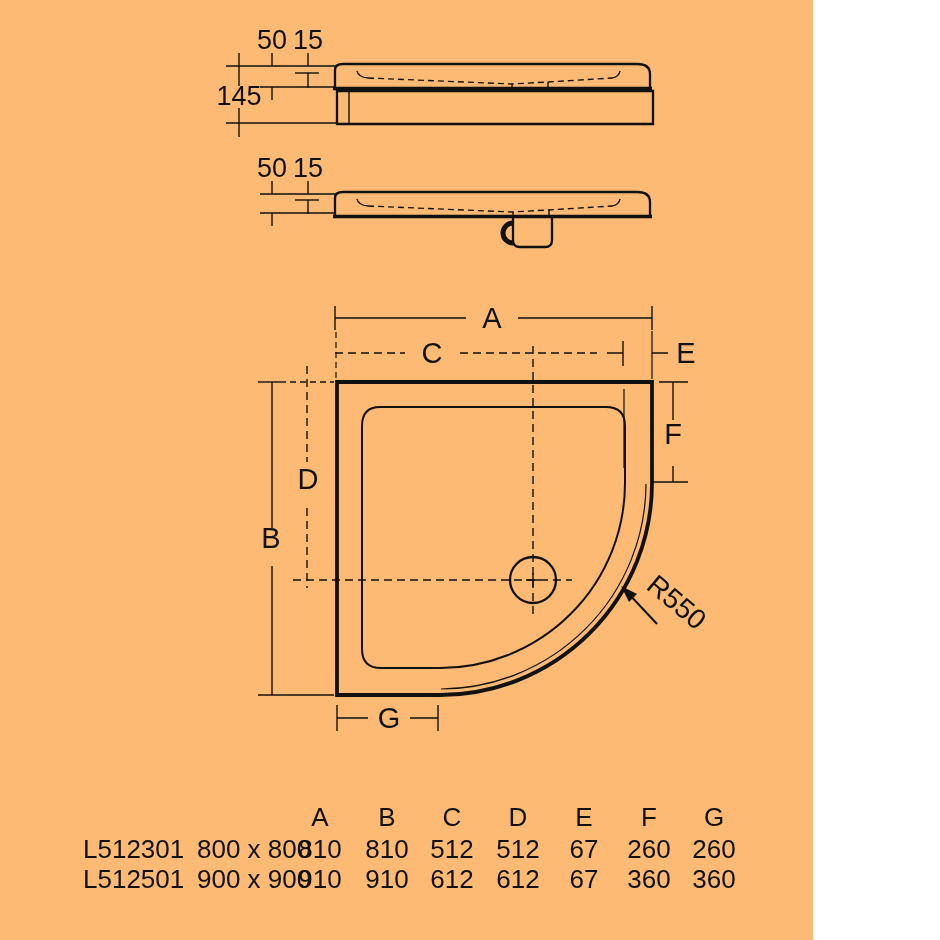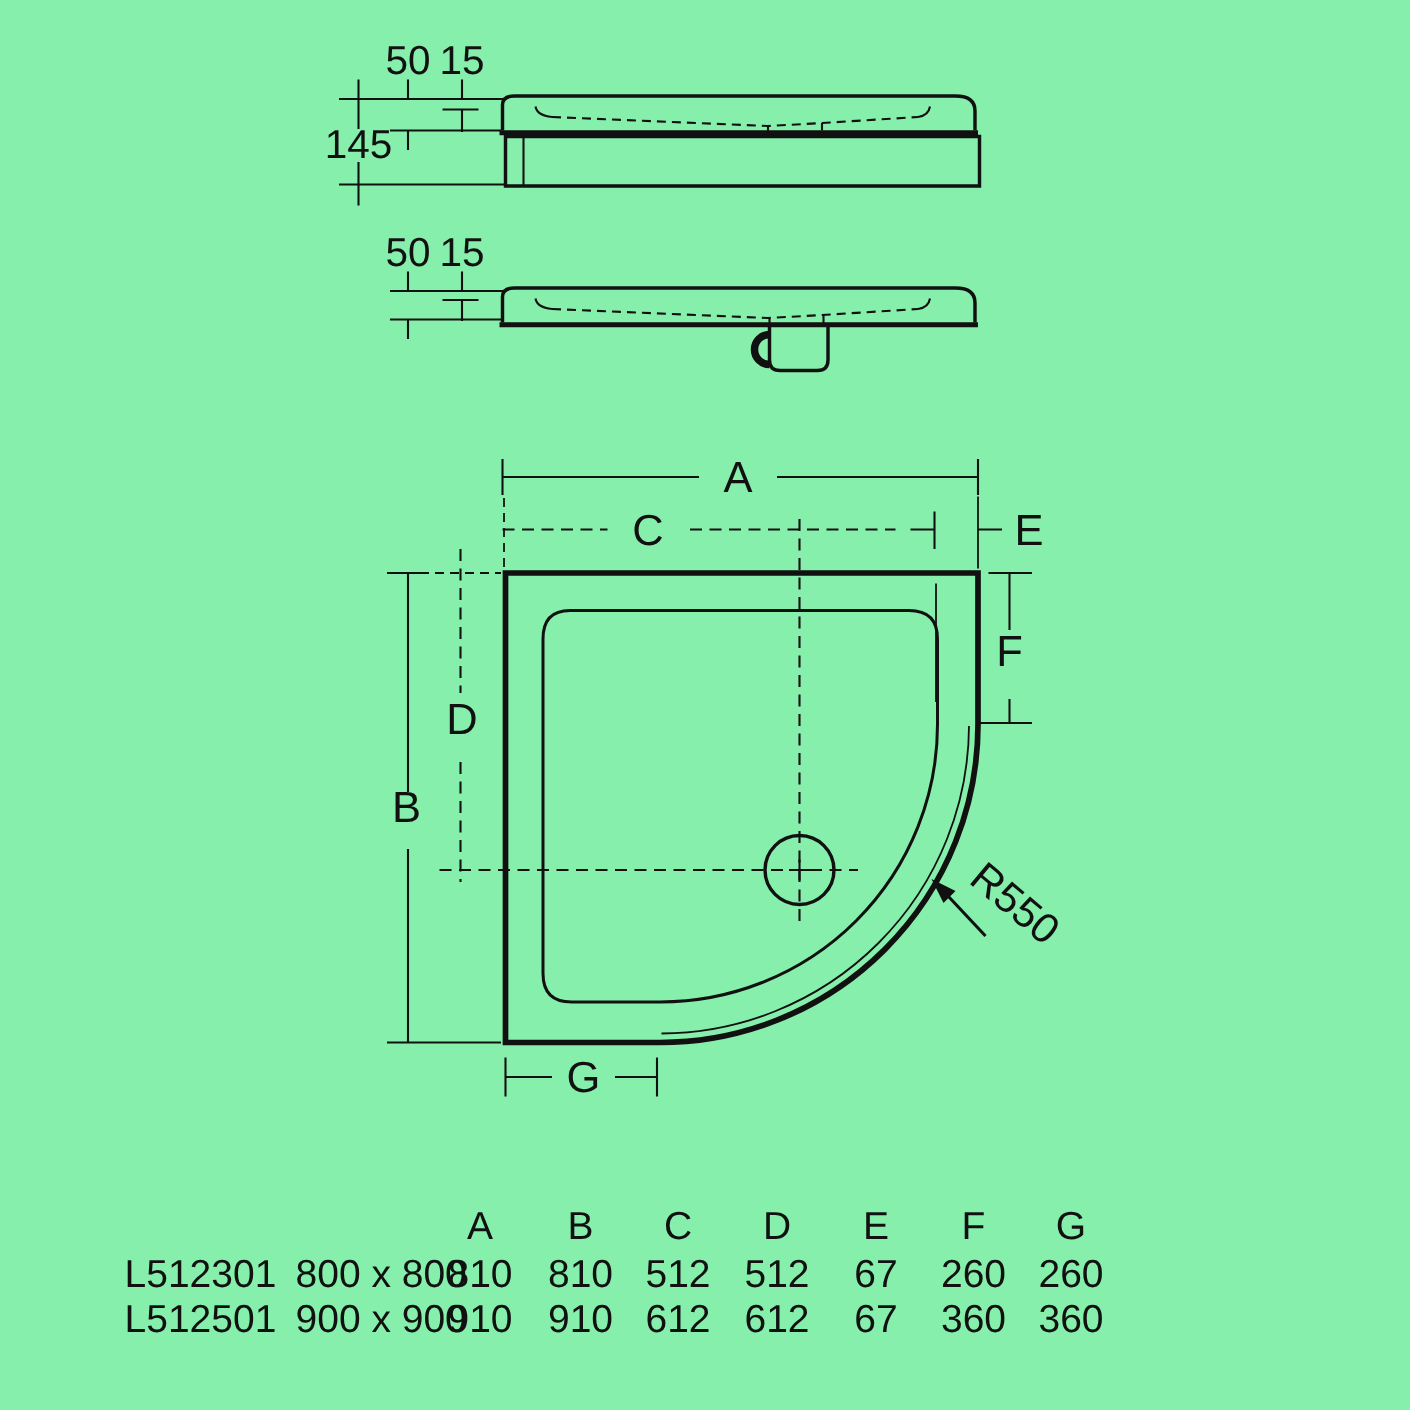--- a/index.html
+++ b/index.html
@@ -1,16 +1,16 @@
 <!DOCTYPE html>
 <html><head>
 <meta charset="utf-8">
 <style>
   html,body{margin:0;padding:0;background:#ffffff;}
-  .stage{position:relative;width:940px;height:940px;background:#86efac;overflow:hidden;}
+  .stage{position:relative;width:813px;height:940px;background:#fdba74;overflow:hidden;}
   svg{display:block;}
   svg text{font-family:"Liberation Sans","DejaVu Sans",sans-serif;fill:#111111;}
   .ln{stroke:#111111;fill:none;}
   .w-thick{stroke-width:3.8;}
   .w-lip{stroke-width:3.4;}
   .w-med{stroke-width:2.3;}
   .w-in{stroke-width:2;}
   .w-thin{stroke-width:1.4;}
   .w-hair{stroke-width:1.2;}
   .dash{stroke-dasharray:8 5;}

